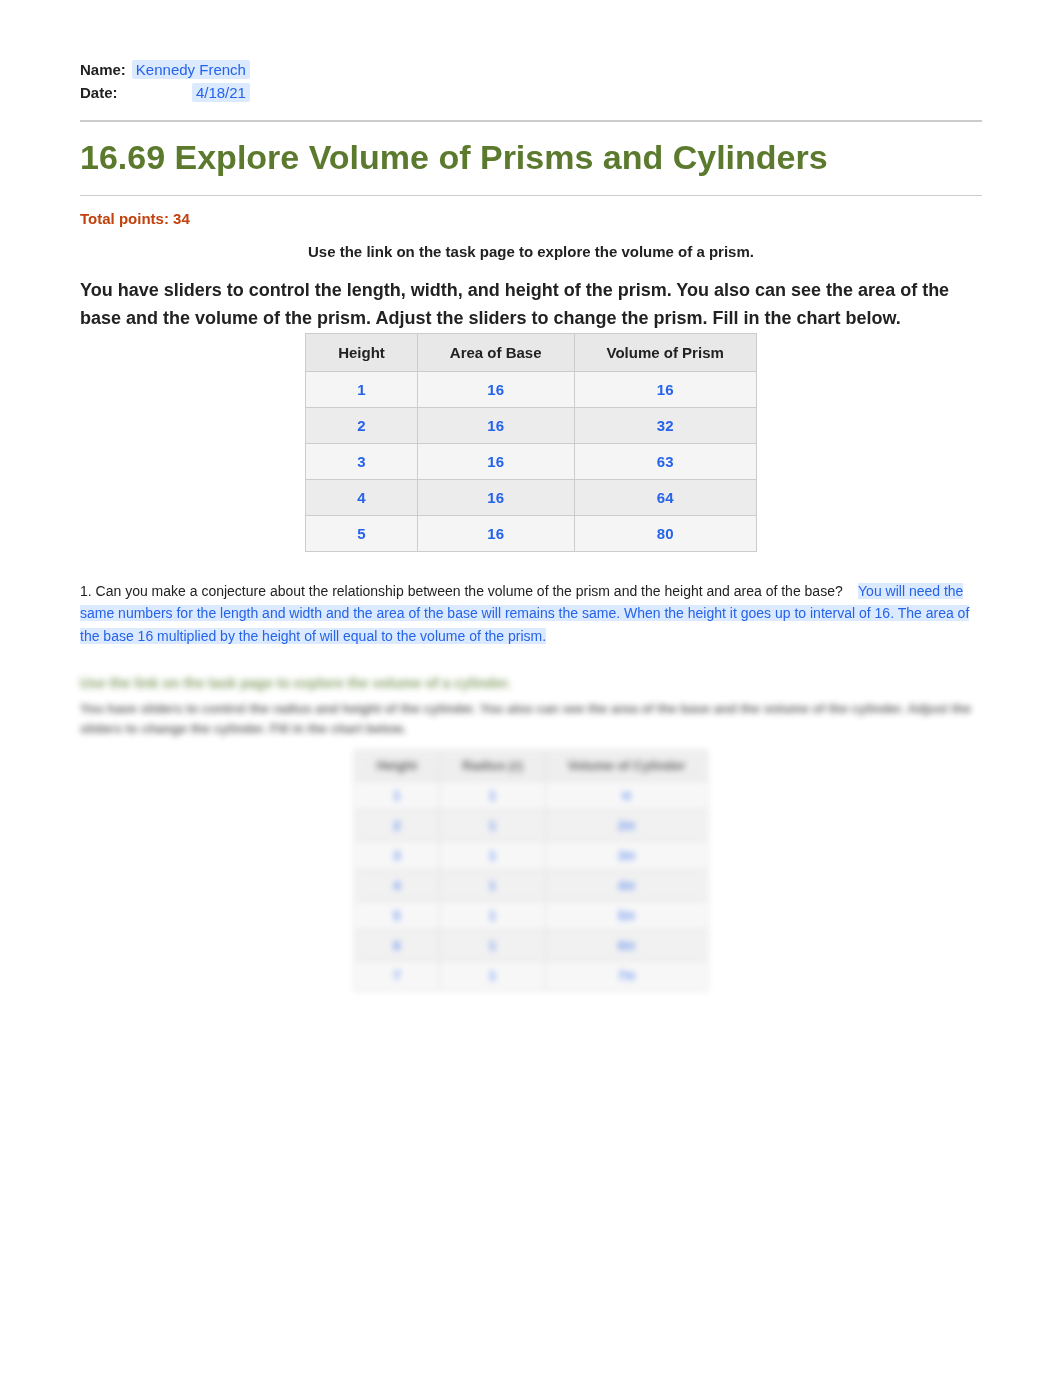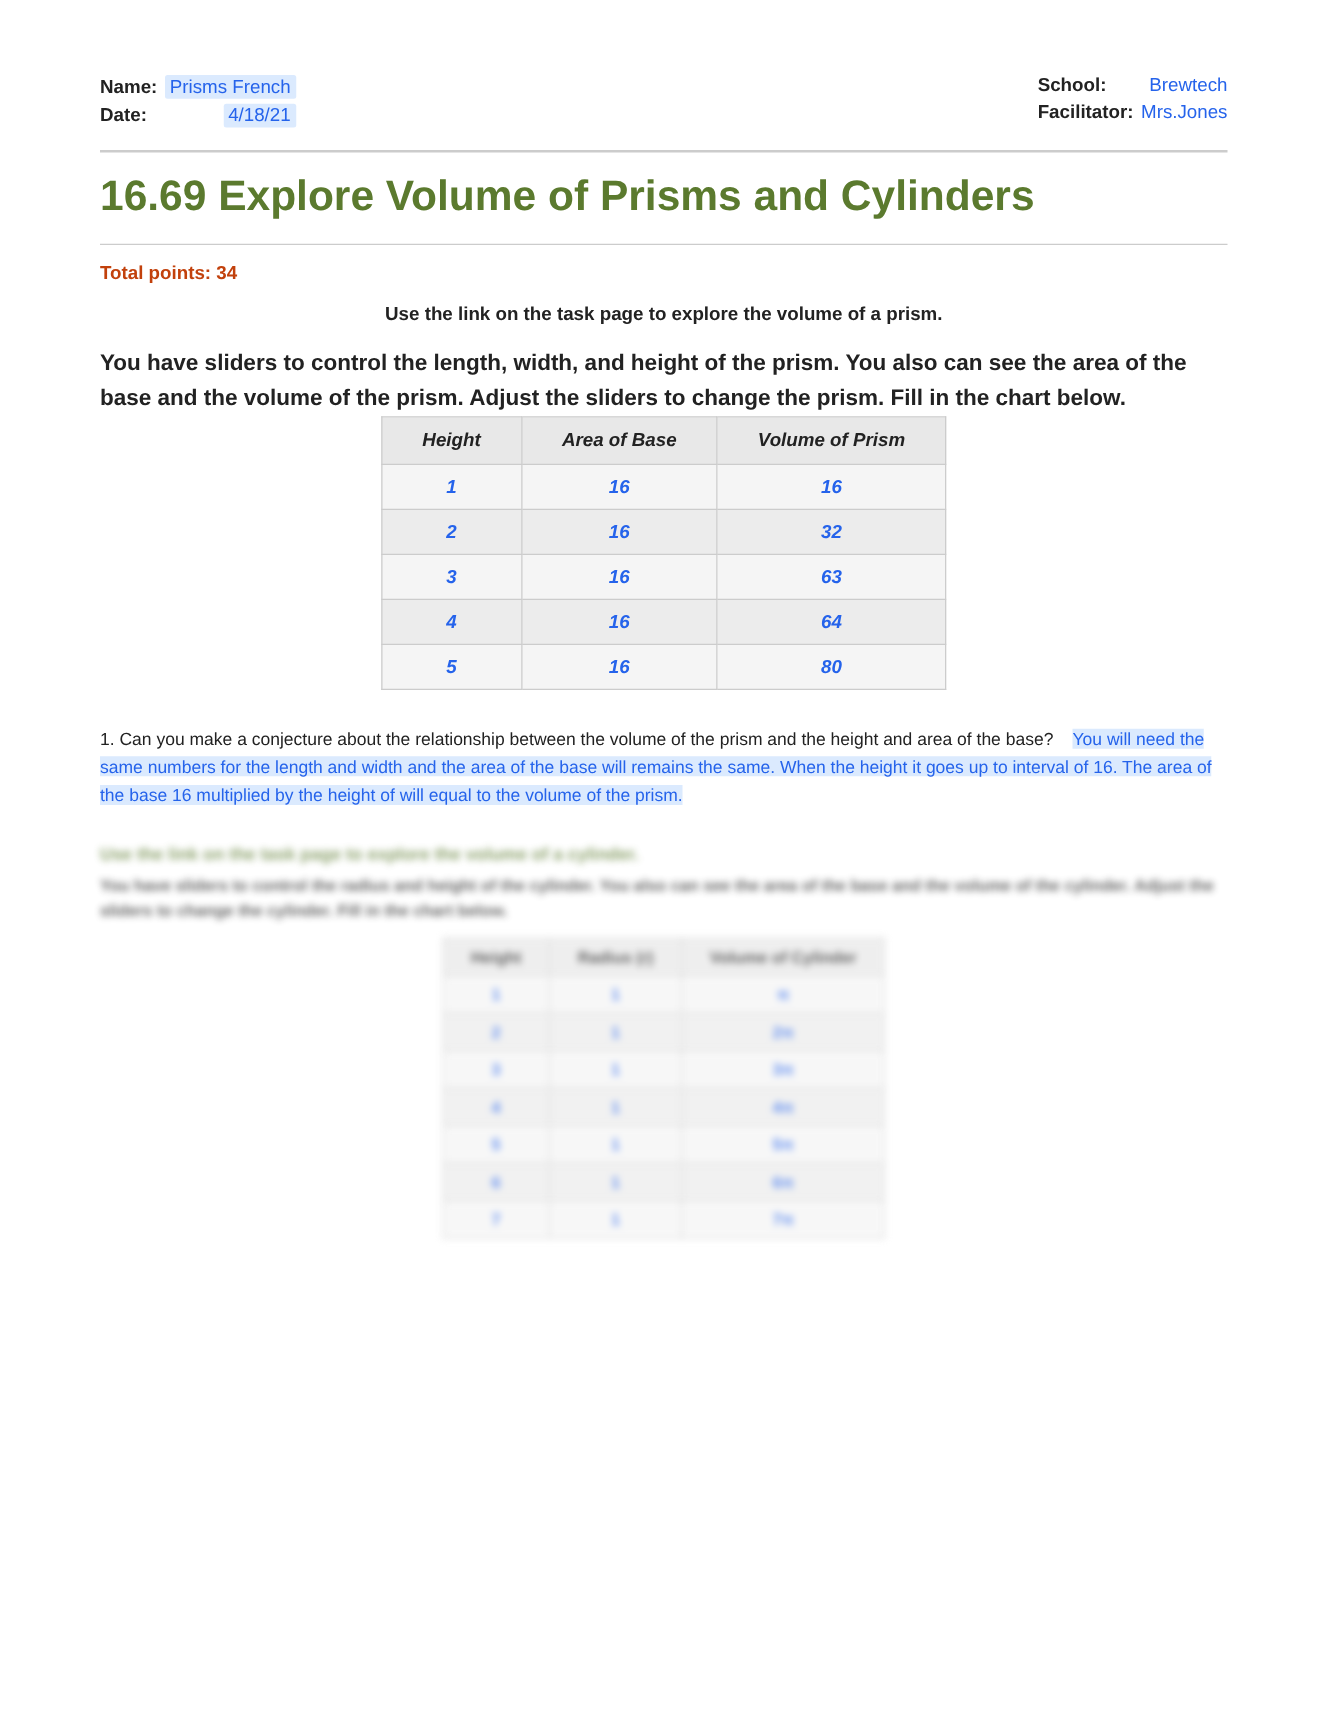--- a/index.html
+++ b/index.html
@@ -72,21 +72,20 @@
     }
     .instruction-text-long {
       font-weight: bold;
       font-size: 18px;
       line-height: 1.6;
     }
     .table-wrapper {
       display: flex;
       justify-content: center;
       margin-bottom: 28px;
-      font-style: italic;
     }
     table {
       border-collapse: collapse;
       min-width: 380px;
     }
     table th {
       background: #e8e8e8;
       font-weight: bold;
       color: #222;
       padding: 10px 32px;
@@ -173,35 +172,25 @@
       background: #ececec;
     }
   </style>
 </head>
 <body>
 
 <div class="header-info">
   <div class="header-left">
     <div class="header-field">
       <span class="field-label">Name:</span>
-      <span class="field-value-highlighted">Prisms French</span>
+      <span class="field-value-highlighted">Kennedy French</span>
     </div>
     <div class="header-field">
       <span class="field-label">Date:</span>
       <span class="field-value-highlighted">4/18/21</span>
-    </div>
-  </div>
-  <div class="header-right">
-    <div class="header-field">
-      <span class="field-label">School:</span>
-      <span class="field-value">Brewtech</span>
-    </div>
-    <div class="header-field">
-      <span class="field-label">Facilitator:</span>
-      <span class="field-value">Mrs.Jones</span>
     </div>
   </div>
 </div>
 
 <hr class="title-divider">
 
 <h1 class="page-title">16.69 Explore Volume of Prisms and Cylinders</h1>
 
 <hr class="section-divider">
 

